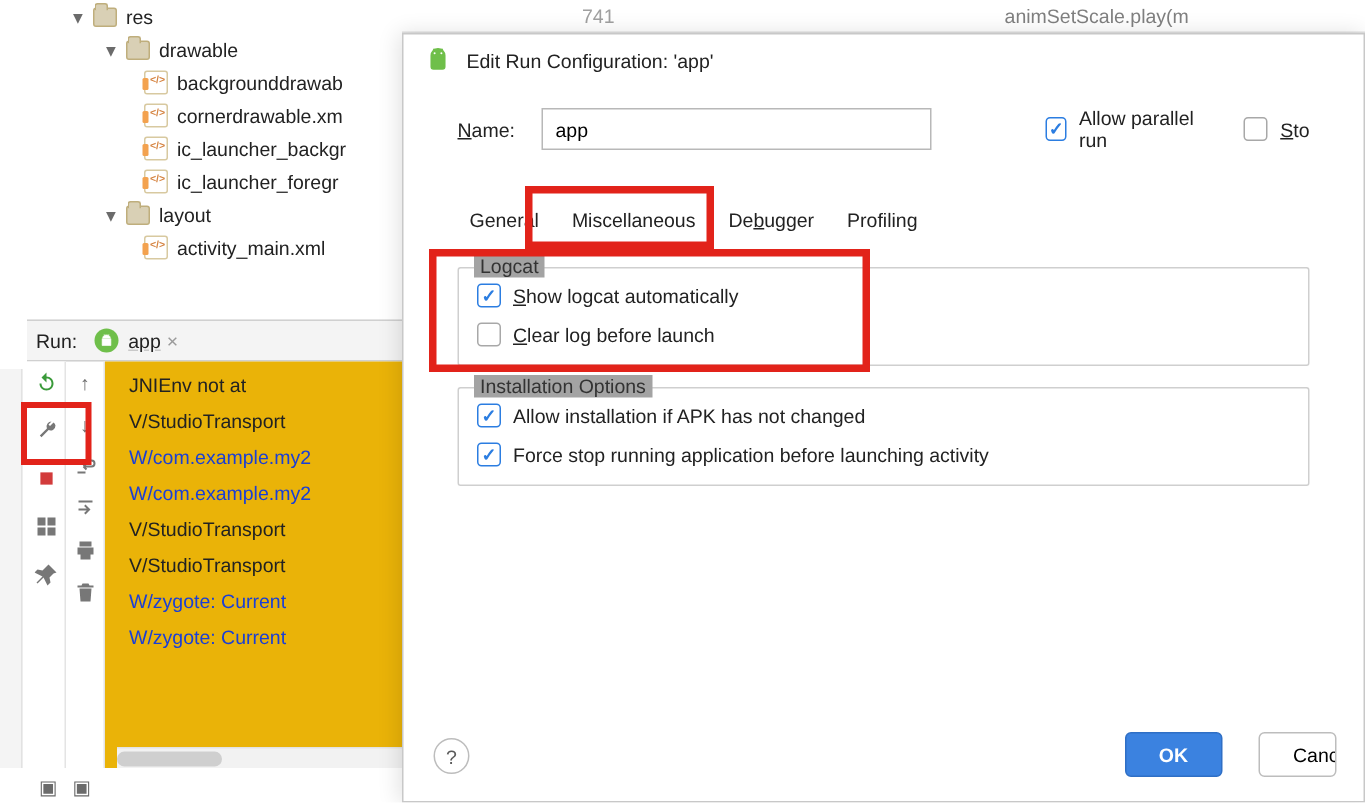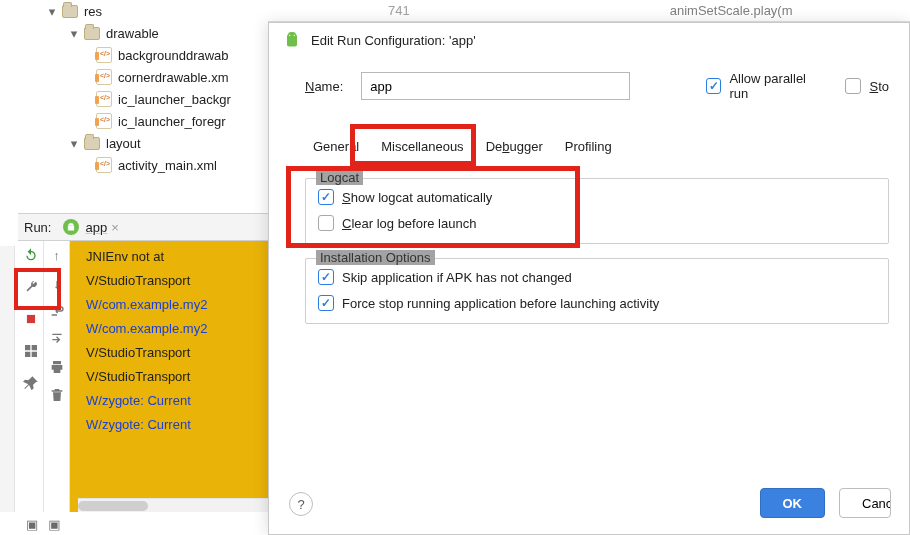--- a/index.html
+++ b/index.html
@@ -38,37 +38,37 @@
 
   
   .editor-frag { position:absolute; left:268px; top:0; right:0; height:22px; border-bottom:1px solid #e0e0e0; display:flex; align-items:center; font-family: ui-monospace, Menlo, Consolas, monospace; color:#808080; padding-left: 120px; gap: 260px;}
   .linenum { color:#a0a0a0; }
 
   
   .dialog { position:absolute; left:268px; top:22px; right:0; bottom:0; background:#fff; border:1px solid #c8c8c8; box-shadow: -2px 0 14px rgba(0,0,0,.12);}
   .dlg-title { height:34px; display:flex; align-items:center; padding:0 14px; gap:10px;}
   .android-ico { width:18px; height:18px; }
   .android-ico svg{ width:18px; height:18px; }
-  .dlg-body { padding: 14px 20px 0 36px; }
+  .dlg-body { padding: 14px 36px 0 36px; }
   .row-name { display:flex; align-items:center; gap:18px;}
   .underline { text-decoration: underline; text-underline-offset: 1px;}
   .name-input { width:280px; height:28px; border:1px solid #b8b8b8; padding:3px 8px; font-size:13px;}
   .name-right { margin-left:58px; display:flex; gap:24px;}
   .chk { width:16px; height:16px; border:1px solid #2b7de1; border-radius:3px; display:inline-flex; align-items:center; justify-content:center; background:#fff; color:#2b7de1; }
   .chk.checked:after{ content:"✓"; font-size:12px; font-weight:700; color:#2b7de1;}
   .chk.empty { border-color:#a8a8a8; }
   .opt { display:flex; align-items:center; gap:8px;}
   .tabs { margin-top:32px; display:flex; gap:6px;align-items:center;}
   .tab { padding:6px 8px 10px 8px; color:#222; }
   .group { border:1px solid #cfcfcf; border-radius:2px; padding:10px 12px 12px 12px; margin-top:14px; position:relative;}
   .group-title { position:absolute; top:-9px; left:10px; background:#a3a3a3; padding:0 4px; color:#333;}
   .grow { width:100%; }
   .row-gap { margin-top:10px; }
   .help { position:absolute; left:20px; bottom:18px; width:24px; height:24px; border:1px solid #bdbdbd; border-radius:50%; display:flex; align-items:center; justify-content:center; color:#5a5a5a;}
-  .buttons { position:absolute; right:18px; bottom:16px; display:flex; gap:14px;margin-top:13px;}
+  .buttons { position:absolute; right:18px; bottom:16px; display:flex; gap:24px;margin-top:13px;}
   .btn { height:30px; padding:0 22px; border-radius:4px; border:1px solid #bdbdbd; background:#fff;}
   .btn.primary { background:#3b82e0; border-color:#2f6fc5; color:#fff; font-weight:600;}
   .cancel { width:52px; overflow:hidden; text-align:left;}
 
   
   .hl-tab { position:absolute; left:350px; top:124px; width:126px; height:42px; border:5px solid #e2231a; z-index:20;}
   .hl-logcat { position:absolute; left:286px; top:166px; width:294px; height:82px; border:5px solid #e2231a; z-index:20;}
 
   
   .bottom-stub { position:absolute; left:26px; bottom:3px; font-size:12px; color:#6b6b6b; display:flex; gap:10px;}
@@ -264,21 +264,21 @@
       <label class="opt">
         <span class="chk empty"></span>
         <span><span class="underline">C</span>lear log before launch</span>
       </label>
     </div>
 
     <div class="group grow">
       <span class="group-title">Installation Options</span>
       <label class="opt">
         <span class="chk checked"></span>
-        <span>Skip application if APK has not changed</span>
+        <span>Allow installation if APK has not changed</span>
       </label>
       <div class="row-gap"></div>
       <label class="opt">
         <span class="chk checked"></span>
         <span>Force stop running application before launching activity</span>
       </label>
     </div>
   </div>
 
   <div class="help">?</div>

